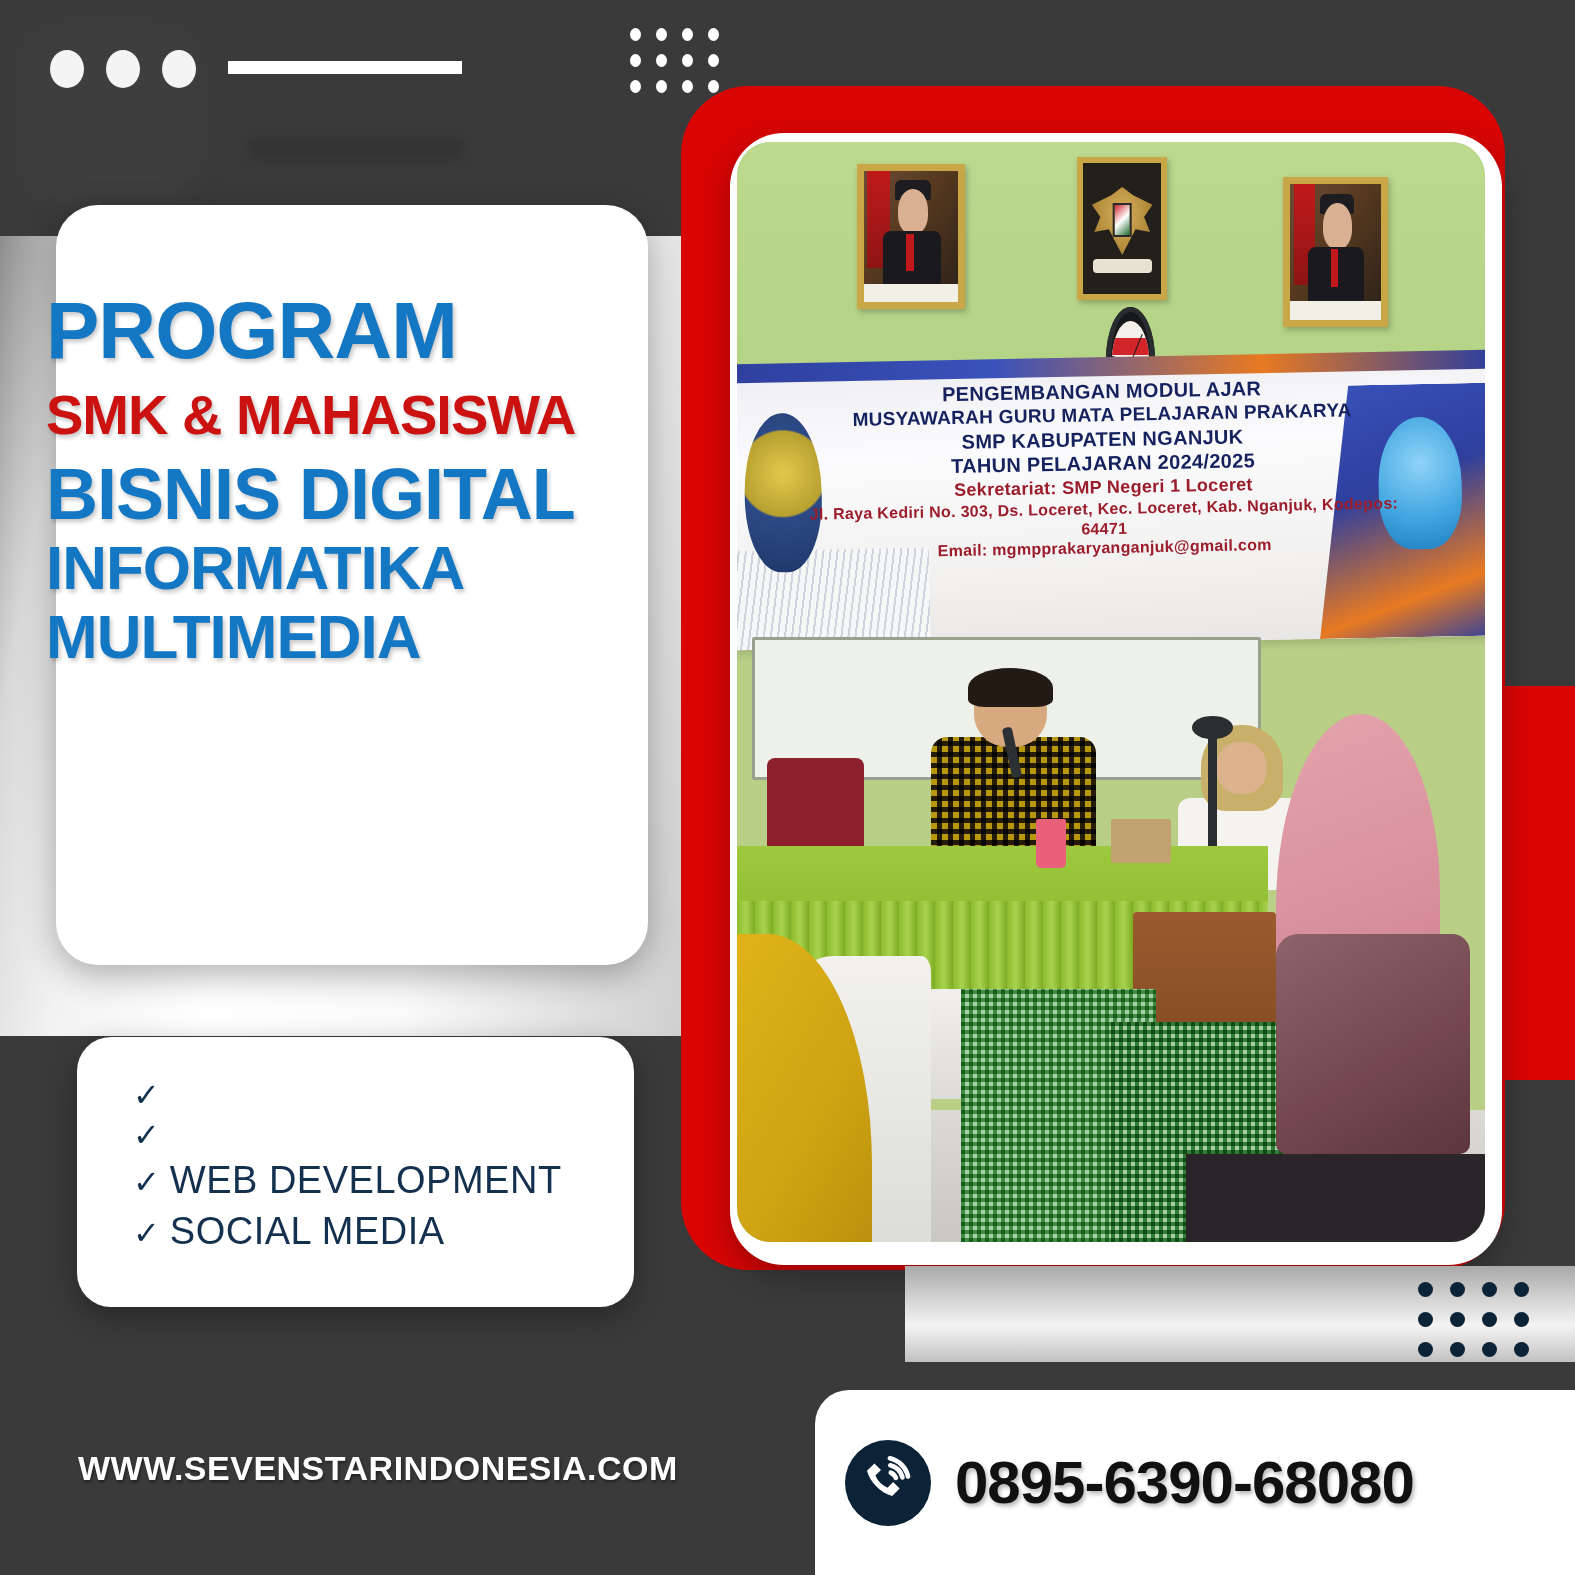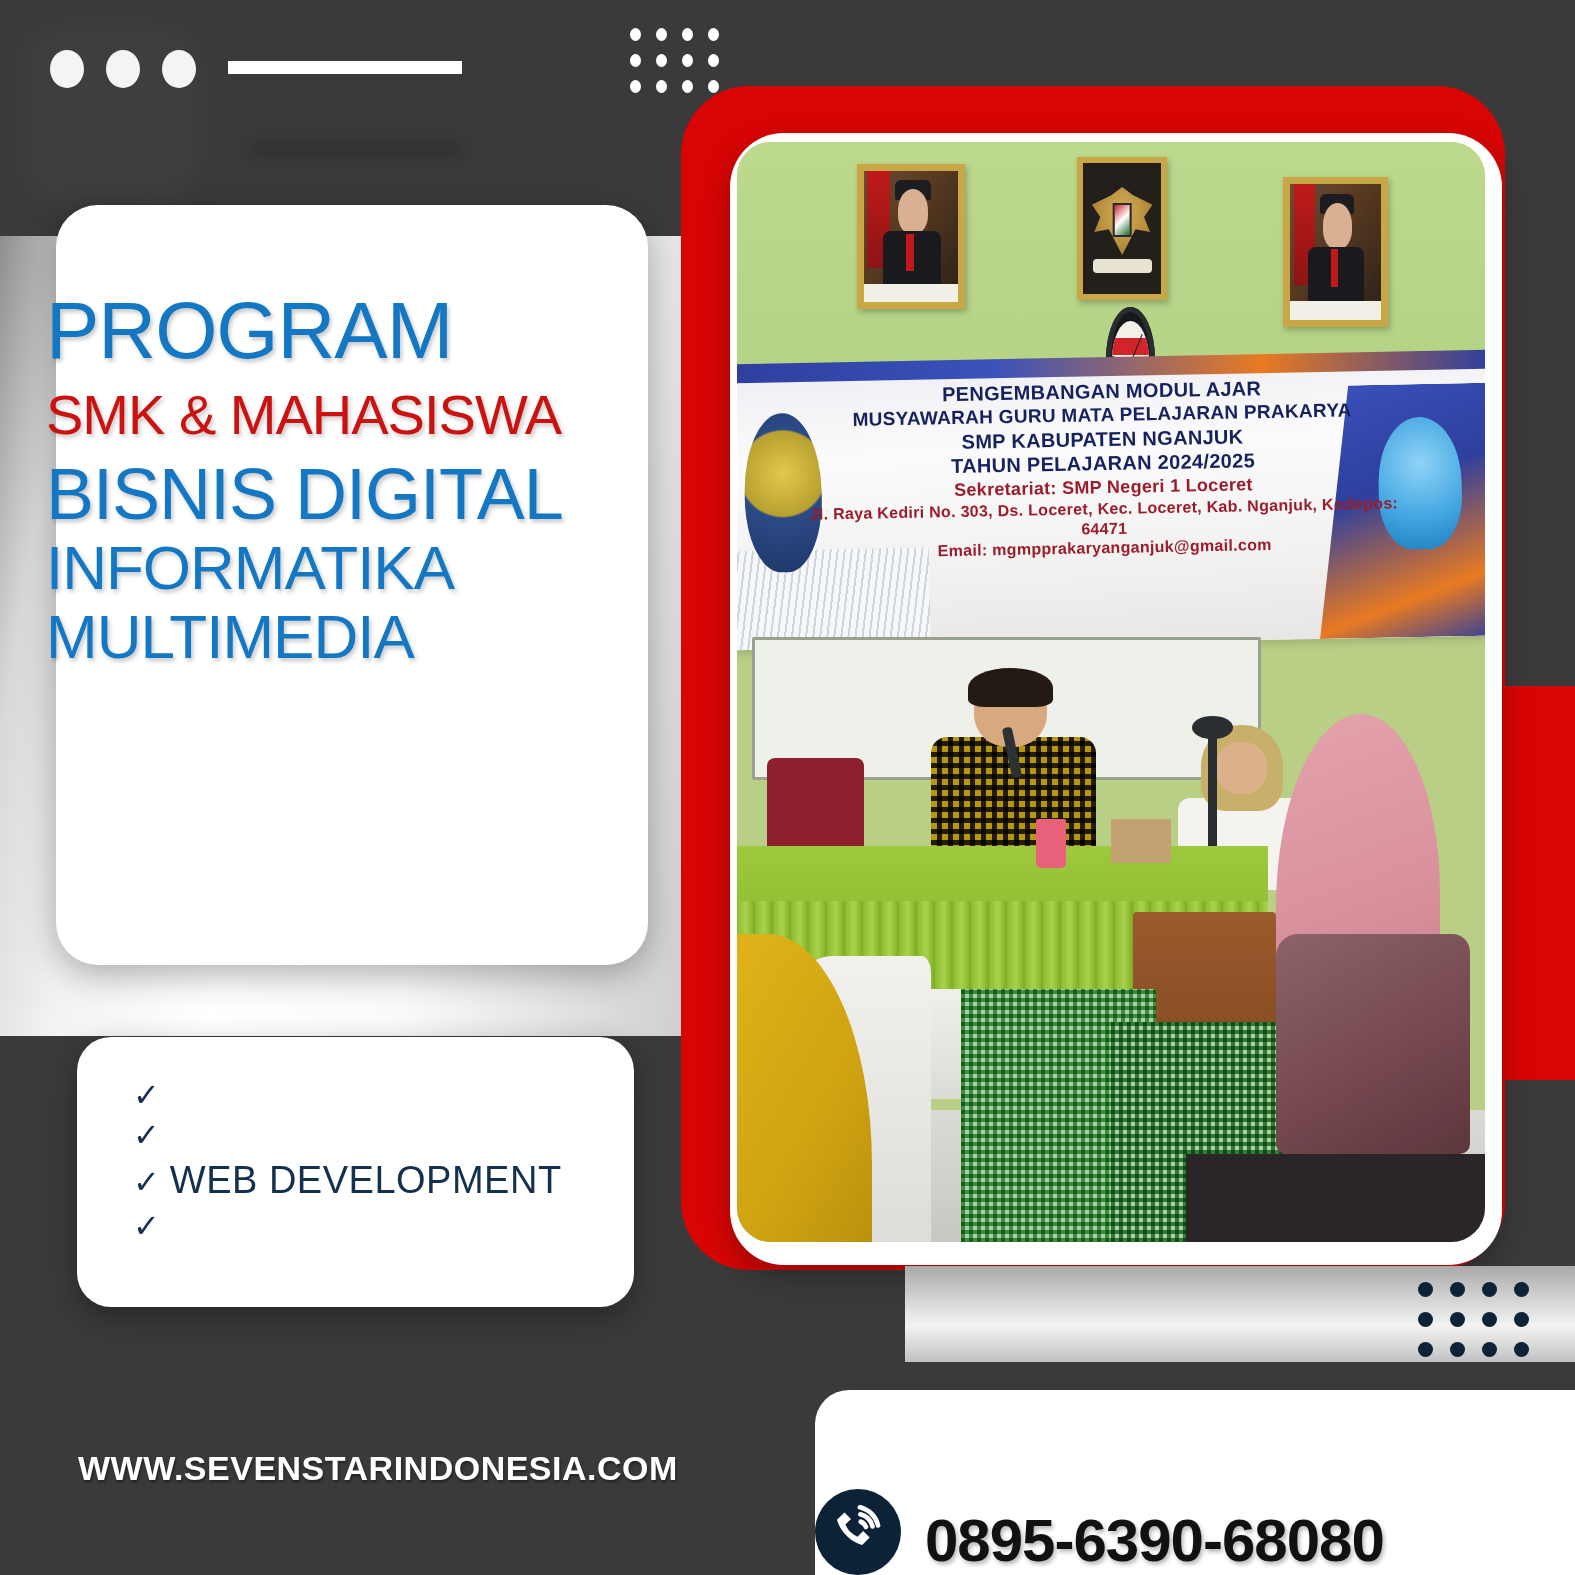--- a/index.html
+++ b/index.html
@@ -33,21 +33,21 @@
   
   #headline-card{
     position:absolute;left:56px;top:205px;width:592px;height:760px;
     background:#ffffff;border-radius:42px;
     box-shadow:0 10px 34px rgba(0,0,0,.30);
   }
   #headline-text{
     position:absolute;left:46px;top:292px;width:640px;
     line-height:0.98;letter-spacing:-1px;
   }
-  .hl{display:block;font-weight:normal;white-space:nowrap;
+  .hl{display:block;font-weight:bold;white-space:nowrap;
       text-shadow:2px 3px 4px rgba(0,0,0,.22);}
   .hl-blue{color:#1377c4;}
   .hl-red{color:#cc1111;}
   #hl-program{font-size:80px;margin-bottom:18px;}
   #hl-magang{font-size:104px;margin-bottom:16px;}
   #hl-smk{font-size:56px;margin-bottom:16px;}
   #hl-bisnis{font-size:72px;margin-bottom:8px;}
   #hl-informatika{font-size:62px;margin-bottom:8px;}
   #hl-multimedia{font-size:62px;}
 
@@ -180,21 +180,21 @@
   }
   
   #website{
     position:absolute;left:78px;top:1449px;width:700px;
     color:#ffffff;font-size:34px;font-weight:bold;letter-spacing:.5px;
     text-shadow:1px 2px 3px rgba(0,0,0,.45);white-space:nowrap;
   }
   #contact-card{
     position:absolute;left:815px;top:1390px;width:760px;height:185px;
     background:#ffffff;border-radius:34px 0 0 0;
-    display:flex;align-items:flex-end;gap:24px;
+    display:flex;align-items:center;gap:24px;padding-left:30px;
   }
   #phone-icon{
     width:86px;height:86px;border-radius:50%;background:#0c2236;
     display:flex;align-items:center;justify-content:center;flex:0 0 86px;
   }
   #phone-icon svg{width:56px;height:56px;}
   #phone-number{
     color:#111111;font-size:60px;font-weight:bold;letter-spacing:-1px;
     text-shadow:2px 3px 4px rgba(0,0,0,.28);white-space:nowrap;
   }
@@ -248,20 +248,21 @@
     </div>
     <div class="feature-row">
       <span class="feature-check">✓</span>
     </div>
     <div class="feature-row">
       <span class="feature-check">✓</span>
       <span class="feature-label">WEB DEVELOPMENT</span>
     </div>
     <div class="feature-row">
       <span class="feature-check">✓</span>
+      <span class="feature-label">SOCIAL MEDIA</span>
     </div>
   </div>
 
   <div id="photo-frame-red"></div>
   <div id="photo-frame-white"></div>
 
   <div id="photo">
     <div class="ph" id="wall"></div>
     <div class="ph" id="wall-lower"></div>
 

